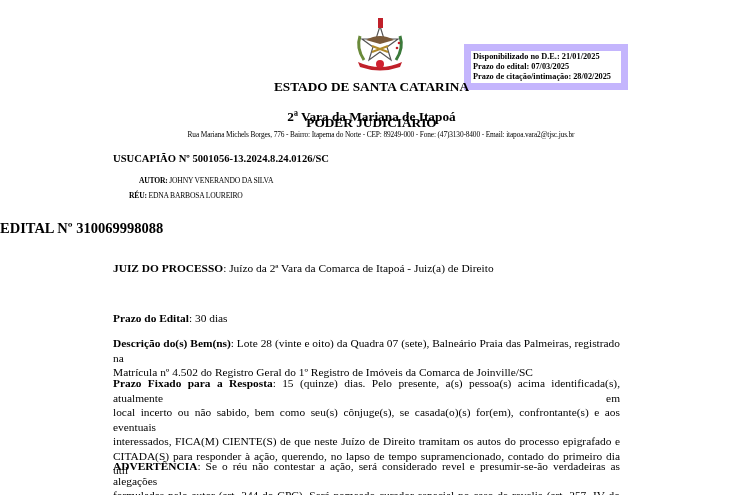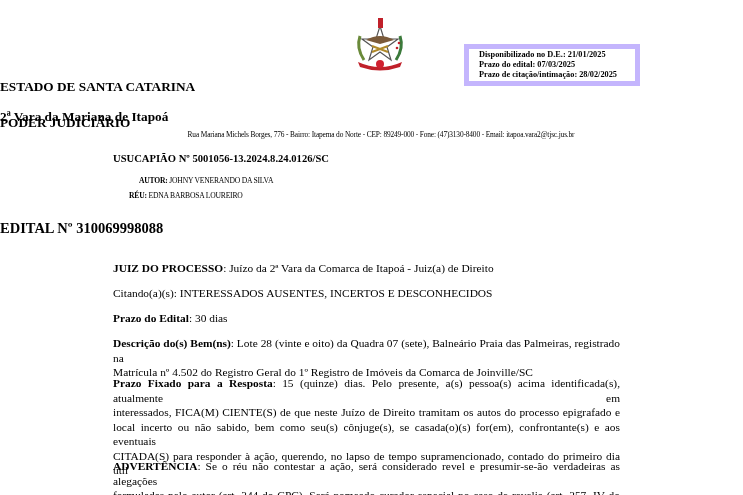--- a/index.html
+++ b/index.html
@@ -1,23 +1,23 @@
 <!DOCTYPE html>
 <html><head>
 <meta charset="utf-8">
 <style>
   html, body { margin: 0; padding: 0; background: #ffffff; }
   body { width: 743px; height: 495px; overflow: hidden; position: relative;
          font-family: "Liberation Serif", serif; color: #000; }
   .page { position: absolute; left: 0; top: 0; width: 743px; height: 495px; }
   .crest { position: absolute; left: 350px; top: 14px; width: 60px; height: 60px; }
   .notice { position: absolute; left: 464px; top: 44px; width: 146px;
-            border: 5px solid #c4b5fd; padding: 1px 10px; font-size: 8.3px;
+            border: 7px solid #c4b5fd; padding: 1px 2px; font-size: 8.3px;
             font-weight: bold; line-height: 10px; white-space: nowrap; }
-  .hdr { position: absolute; left: 0; width: 743px; text-align: left;
+  .hdr { position: absolute; left: 0; width: 743px; text-align: center;
          font-weight: bold; font-size: 13.3px; line-height: 15px; }
   .addr { position: absolute; left: 0; top: 130px; width: 762px; text-align: center;
           font-size: 7.4px; letter-spacing: -0.15px; }
   .proc { position: absolute; left: 113px; top: 153px; font-weight: bold; font-size: 10.6px; }
   .small { position: absolute; left: 113px; font-size: 7.6px; letter-spacing: -0.2px; }
   .small b { font-weight: bold; }
   .title { position: absolute; left: 0; top: 220px; width: 743px; text-align: left;
            font-weight: bold; font-size: 14.5px; }
   .para { position: absolute; left: 113px; width: 507px; font-size: 11.4px; line-height: 14.5px;
           text-align: justify; }
@@ -64,37 +64,34 @@
     <b>RÉU:</b>
     <span>EDNA BARBOSA LOUREIRO</span>
   </div>
 
   <div class="title">EDITAL Nº 310069998088</div>
 
   <div class="para" style="top:261px;">
     <span class="line"><b>JUIZ DO PROCESSO</b><span>: Juízo da 2ª Vara da Comarca de Itapoá - Juiz(a) de Direito</span></span>
   </div>
 
-  <div class="para" style="top:286px;">
-    <span class="line">Citando(a)(s): INTERESSADOS AUSENTES, INCERTOS E DESCONHECIDOS</span>
-  </div>
 
   <div class="para" style="top:311px;">
     <span class="line"><b>Prazo do Edital</b><span>: 30 dias</span></span>
   </div>
 
   <div class="para" style="top:336px;">
     <span class="just"><b>Descrição do(s) Bem(ns)</b><span>: Lote 28 (vinte e oito) da Quadra 07 (sete), Balneário Praia das Palmeiras, registrado na</span></span>
     <span class="line">Matrícula nº 4.502 do Registro Geral do 1º Registro de Imóveis da Comarca de Joinville/SC</span>
   </div>
 
   <div class="para" style="top:376px;">
     <span class="just"><b>Prazo Fixado para a Resposta</b><span>: 15 (quinze) dias.  Pelo presente, a(s) pessoa(s) acima identificada(s), atualmente em</span></span>
+    <span class="just">local incerto ou não sabido, bem como seu(s) cônjuge(s), se casada(o)(s) for(em), confrontante(s) e aos eventuais</span>
     <span class="just">interessados, FICA(M) CIENTE(S) de que neste Juízo de Direito tramitam os autos do processo epigrafado e</span>
-    <span class="just">local incerto ou não sabido, bem como seu(s) cônjuge(s), se casada(o)(s) for(em), confrontante(s) e aos eventuais</span>
     <span class="just">CITADA(S) para responder à ação, querendo, no lapso de tempo supramencionado, contado do primeiro dia útil</span>
   </div>
 
   <div class="para" style="top:459px;">
     <span class="just"><b>ADVERTÊNCIA</b><span>: Se o réu não contestar a ação, será considerado revel e presumir-se-ão verdadeiras as alegações</span></span>
     <span class="just">formuladas pelo autor (art. 344 do CPC). Será nomeado curador especial no caso de revelia (art. 257, IV do CPC).E</span>
 
   </div>
 </div>
 

